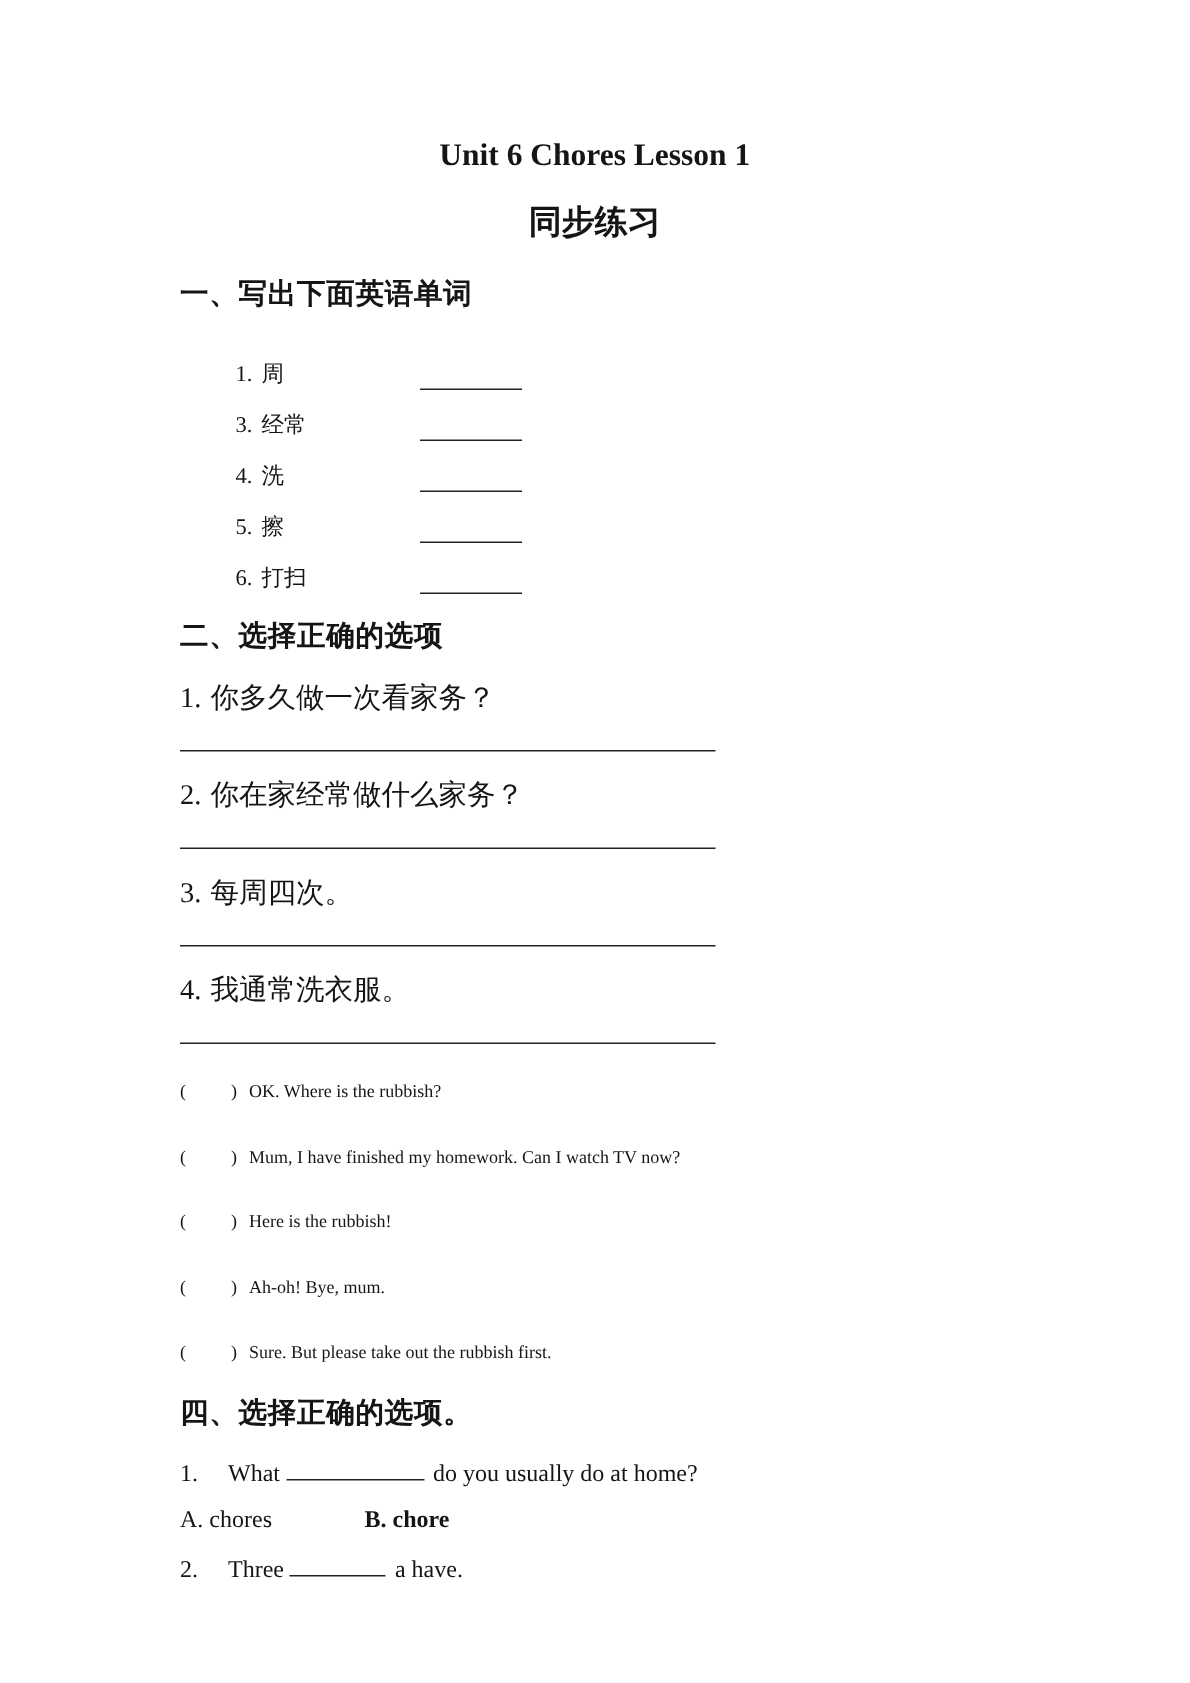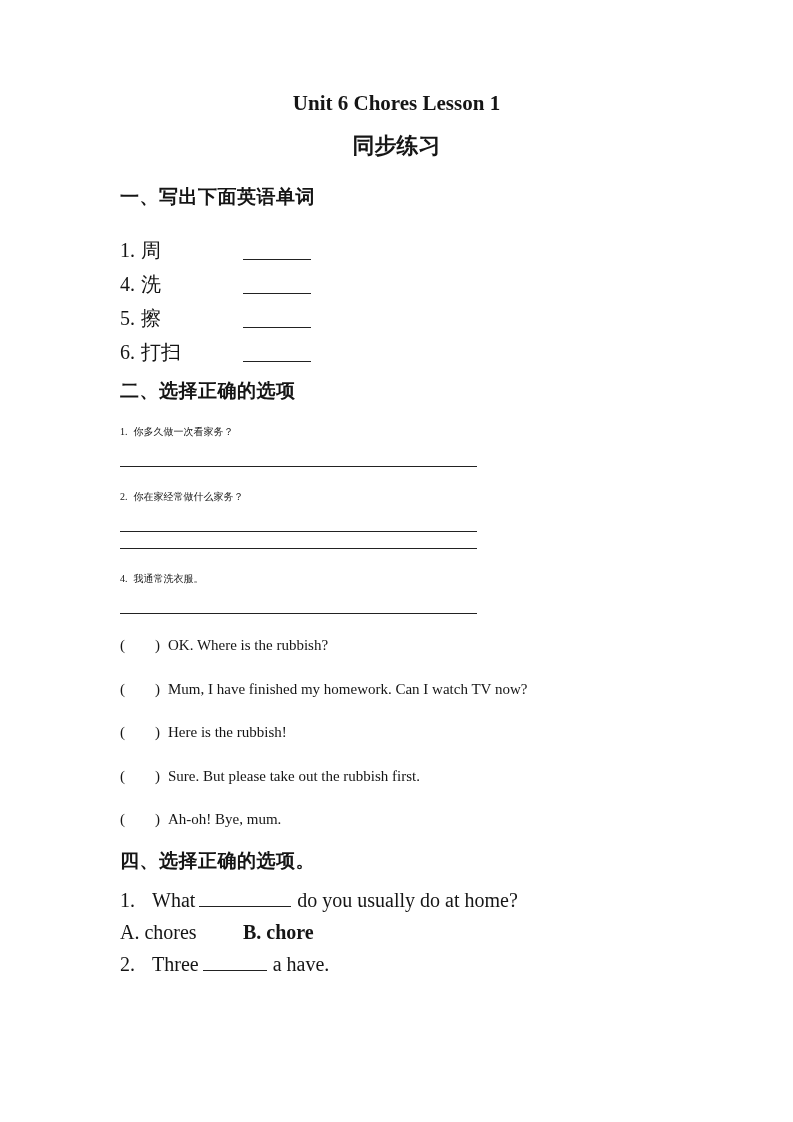--- a/index.html
+++ b/index.html
@@ -21,70 +21,71 @@
     line-height: 26px;
     margin: 0 0 18px 0;
     font-family: "Liberation Serif", serif;
   }
   .subtitle {
     text-align: center;
     font-weight: bold;
     font-size: 22px;
     line-height: 28px;
     margin: 0 0 22px 0;
-    font-family: Liberation Mono, monospace;
+    font-family: Liberation Sans, sans-serif;
   }
   .sec-heading {
     font-weight: bold;
     font-size: 19px;
     line-height: 24px;
     margin: 16px 0 18px 0;
     font-family: "DejaVu Sans", sans-serif;
     letter-spacing: 0.5px;
   }
   
   .s1-row {
     height: 34px;
     display: flex;
     align-items: flex-end;
-    font-size: 20px;
+    font-size: 15px;
     line-height: 20px;
+    margin-left: 37px;
   }
   .s1-label { width: 123px; }
   .s1-num { margin-right: 6px; }
   .blank {
     display: inline-block;
     width: 68px;
     height: 16px;
     border-bottom: 1px solid #222;
   }
   .s1-wrap { margin-bottom: 10px; }
   
   .s2-item { margin-bottom: 2px; }
-  .s2-q { font-size: 10px; line-height: 20px; margin: 20px 0 24px 0; }
+  .s2-q { font-size: 19px; line-height: 20px; margin: 20px 0 24px 0; }
   .s2-num { margin-right: 6px; }
   .u-line {
     width: 357px;
     height: 0;
     border-bottom: 1px solid #222;
     margin-bottom: 16px;
   }
   .s2-wrap { margin-bottom: 4px; }
   
   .s3-line {
-    font-size: 15px;
+    font-size: 12px;
     line-height: 24.5px;
     white-space: nowrap;
     margin-top: 19px;
   }
   .d-open { display: inline-block; }
   .d-close { display: inline-block; margin-left: 30px; margin-right: 8px; }
   .s3-wrap { margin-bottom: 8px; }
   
-  .s4-row { font-size: 20px; line-height: 20px; margin-bottom: 13px; height: 19px; }
+  .s4-row { font-size: 16px; line-height: 20px; margin-bottom: 13px; height: 19px; }
   .s4-num { display: inline-block; width: 32px; }
   .blank-q1 {
     display: inline-block;
     width: 92px;
     height: 14px;
     border-bottom: 1px solid #222;
     margin: 0 6px 0 4px;
   }
   .blank-q2 {
     display: inline-block;
@@ -104,20 +105,24 @@
   <div class="title">Unit 6 Chores Lesson 1</div>
   <div class="subtitle">同步练习</div>
 
   <div class="sec-heading">一、写出下面英语单词</div>
   <div class="s1-wrap">
     <div class="s1-row">
       <span class="s1-label"><span class="s1-num">1.</span><span>周</span></span>
       <span class="blank"></span>
     </div>
     <div class="s1-row">
+      <span class="s1-label"><span class="s1-num">3.</span><span>经常</span></span>
+      <span class="blank"></span>
+    </div>
+    <div class="s1-row">
       <span class="s1-label"><span class="s1-num">4.</span><span>洗</span></span>
       <span class="blank"></span>
     </div>
     <div class="s1-row">
       <span class="s1-label"><span class="s1-num">5.</span><span>擦</span></span>
       <span class="blank"></span>
     </div>
     <div class="s1-row">
       <span class="s1-label"><span class="s1-num">6.</span><span>打扫</span></span>
       <span class="blank"></span>
@@ -128,34 +133,35 @@
   <div class="s2-wrap">
     <div class="s2-item">
       <div class="s2-q"><span class="s2-num">1.</span><span>你多久做一次看家务？</span></div>
       <div class="u-line"></div>
     </div>
     <div class="s2-item">
       <div class="s2-q"><span class="s2-num">2.</span><span>你在家经常做什么家务？</span></div>
       <div class="u-line"></div>
     </div>
     <div class="s2-item">
+      <div class="s2-q"><span class="s2-num">3.</span><span>每周四次。</span></div>
       <div class="u-line"></div>
     </div>
     <div class="s2-item">
       <div class="s2-q"><span class="s2-num">4.</span><span>我通常洗衣服。</span></div>
       <div class="u-line"></div>
     </div>
   </div>
 
   <div class="s3-wrap">
     <div class="s3-line"><span class="d-open">(</span><span class="d-close">)</span><span>OK. Where is the rubbish?</span></div>
     <div class="s3-line"><span class="d-open">(</span><span class="d-close">)</span><span>Mum, I have finished my homework. Can I watch TV now?</span></div>
     <div class="s3-line"><span class="d-open">(</span><span class="d-close">)</span><span>Here is the rubbish!</span></div>
+    <div class="s3-line"><span class="d-open">(</span><span class="d-close">)</span><span>Ah-oh! Bye, mum.</span></div>
     <div class="s3-line"><span class="d-open">(</span><span class="d-close">)</span><span>Sure. But please take out the rubbish first.</span></div>
-    <div class="s3-line"><span class="d-open">(</span><span class="d-close">)</span><span>Ah-oh! Bye, mum.</span></div>
   </div>
 
   <div class="sec-heading">四、选择正确的选项。</div>
   <div>
     <div class="s4-row">
       <span class="s4-num">1.</span><span>What</span><span class="blank-q1"></span><span>do you usually do at home?</span>
     </div>
     <div class="s4-row">
       <span class="opt-a">A. chores</span><span class="opt-b">B. chore</span>
     </div>

